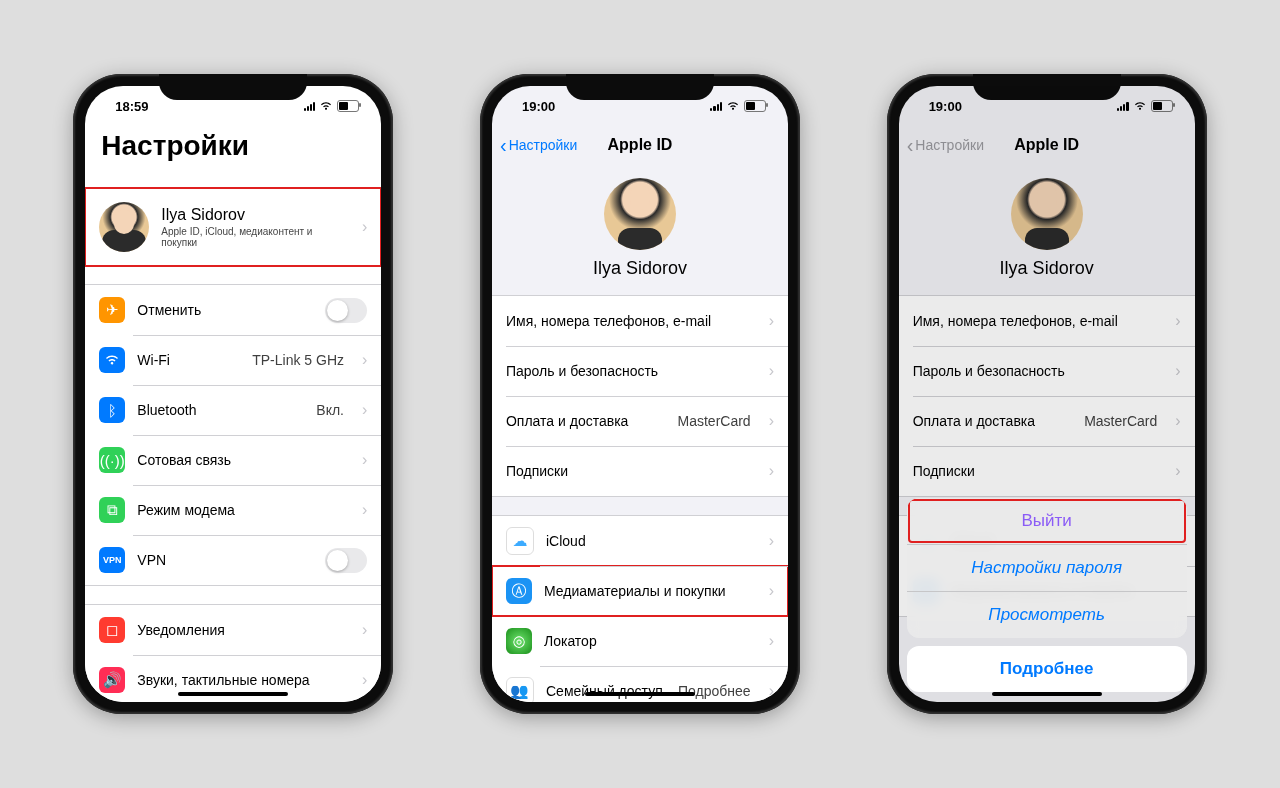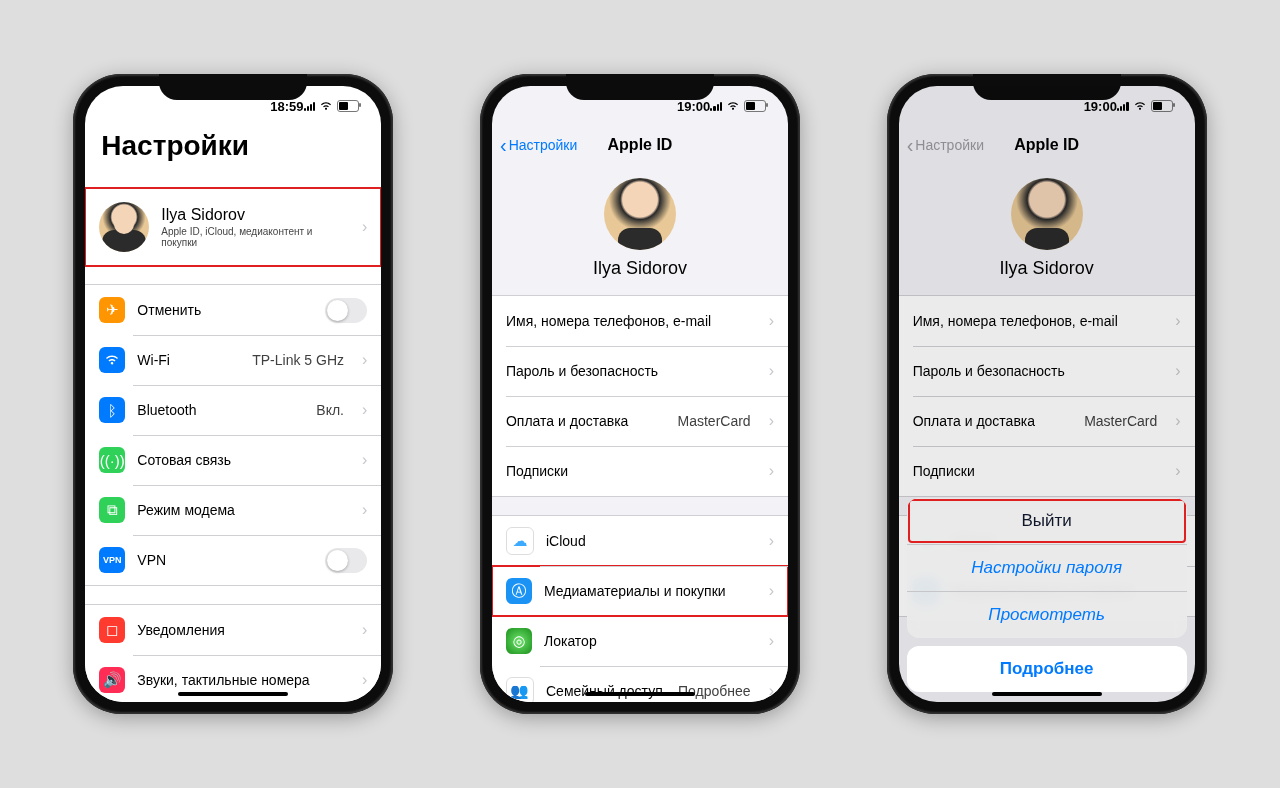--- a/index.html
+++ b/index.html
@@ -40,21 +40,21 @@
     transform: translateX(-50%);
     width: 148px;
     height: 26px;
     background: #0c0c0c;
     border-radius: 0 0 18px 18px;
     z-index: 10;
   }
   .status-bar {
     height: 40px;
     display: flex;
-    justify-content: flex-end;
+    justify-content: space-between;
     align-items: center;
     padding: 0 22px 0 30px;
     font-size: 13px;
     font-weight: 600;
     position: relative;
     z-index: 5;
   }
   .status-icons {
     display: flex;
     gap: 4px;
@@ -164,21 +164,21 @@
   }
   .sheet-group {
     background:#eaeaeaf0; backdrop-filter:blur(6px);
     border-radius:12px; overflow:hidden; margin-bottom:8px;
   }
   .sheet-btn {
     padding:13px 0; text-align:center; font-size:17px; color:#007aff;
     position:relative;
   }
   .sheet-btn + .sheet-btn { border-top:0.5px solid #c6c6c8;font-style:italic;}
-  .sheet-btn.destructive { color:#0f172a;}
+  .sheet-btn.destructive { color:#8b5cf6;}
   .sheet-btn.cancel { font-weight:600; background:#fff; border-radius:12px; }
   .sheet-btn .hl { position:absolute; inset:1px; border:2px solid #e02020; border-radius:4px;}
   .spinner {
     width:16px; height:16px; border:1.5px solid #ccc; border-top-color:#888; border-radius:50%;
     flex-shrink:0;
   }
   .signal { display:inline-flex; gap:1px; align-items:flex-end; height:10px;}
   .signal span{ width:2.2px; background:#000; border-radius:1px;}
   .wifi-ic { width:14px; height:10px; position:relative;}
   .batt { width:20px; height:10px; border:1px solid #777; border-radius:3px; position:relative;}

